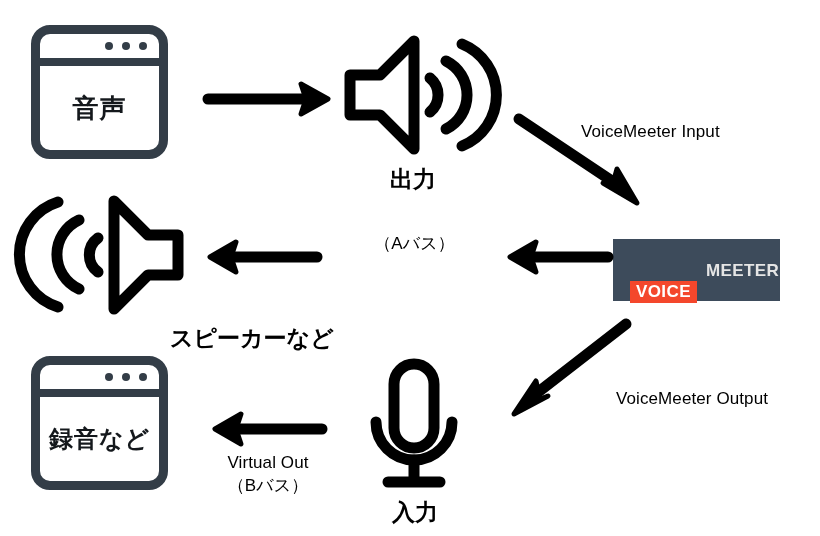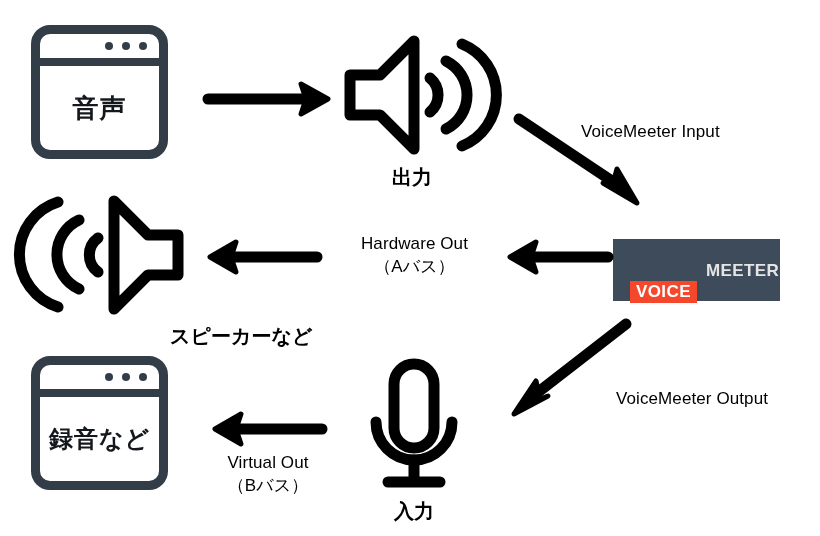--- a/index.html
+++ b/index.html
@@ -26,21 +26,21 @@
     white-space: nowrap;
     line-height: 1.28;
   }
   .label-en {
     font-size: 17px;
     font-weight: 400;
     letter-spacing: 0.1px;
   }
   .label-jp-bold {
     font-weight: 700;
-    font-size: 20px;
+    font-size: 23px;
   }
   .label-stack {
     text-align: center;
     line-height: 1.38;
   }
   .label-stack .line2 {
     font-size: 17px;
   }
   .win-text {
     font-weight: 700;
@@ -176,21 +176,20 @@
   </div>
 
   <div class="abs" style="left:508px; top:238px; width:104px; height:38px;">
     <svg width="104" height="38" viewBox="0 0 104 38">
       <path d="M22,19 L100,19" stroke="#000" stroke-width="11" stroke-linecap="round" fill="none"></path>
       <path d="M28,4 L2,19 L28,34 L23,19 Z" fill="#000" stroke="#000" stroke-width="5" stroke-linejoin="round"></path>
     </svg>
   </div>
 
   <div class="label label-en label-stack" style="left:332px; top:232px; width:165px;">
-    <div>Hardware Out</div>
     <div class="line2">（Aバス）</div>
   </div>
 
   <div class="abs" style="left:208px; top:238px; width:113px; height:38px;">
     <svg width="113" height="38" viewBox="0 0 113 38">
       <path d="M22,19 L109,19" stroke="#000" stroke-width="11" stroke-linecap="round" fill="none"></path>
       <path d="M28,4 L2,19 L28,34 L23,19 Z" fill="#000" stroke="#000" stroke-width="5" stroke-linejoin="round"></path>
     </svg>
   </div>
 

